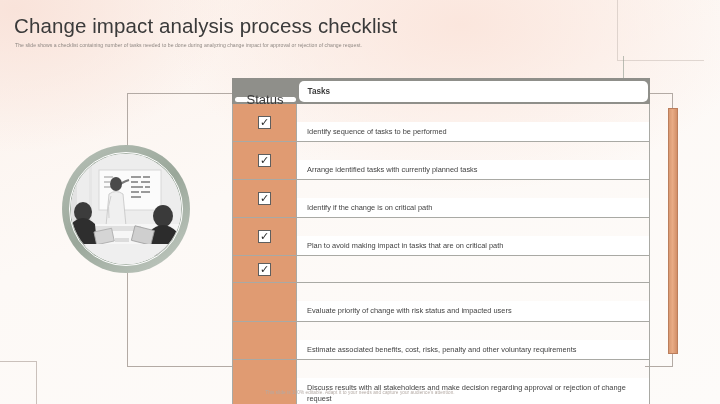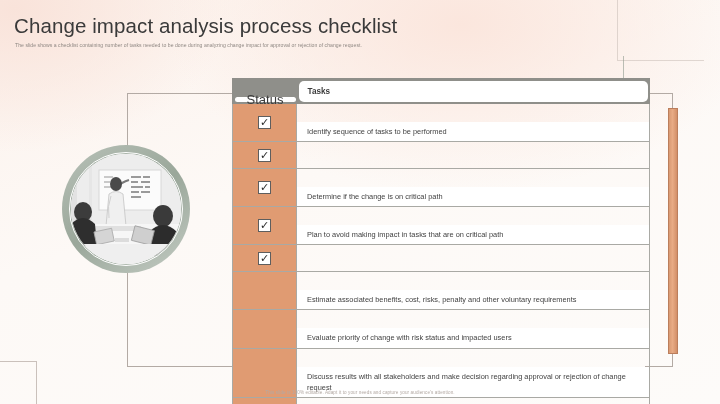--- a/index.html
+++ b/index.html
@@ -307,60 +307,61 @@
         <div class="trow">
           <div class="td-status">
             <div class="checkbox">✓</div>
           </div>
           <div class="td-task">Identify sequence of tasks to be performed</div>
         </div>
         <div class="trow">
           <div class="td-status">
             <div class="checkbox">✓</div>
           </div>
-        </div>
-        <div class="trow">
-          <div class="td-status">
-            <div class="checkbox">✓</div>
-          </div>
-          <div class="td-task">Determine if the change is on critical path</div>
+          <div class="td-task">Arrange identified tasks with currently planned tasks</div>
+        </div>
+        <div class="trow">
+          <div class="td-status">
+            <div class="checkbox">✓</div>
+          </div>
+          <div class="td-task">Identify if the change is on critical path</div>
         </div>
         <div class="trow">
           <div class="td-status">
             <div class="checkbox">✓</div>
           </div>
           <div class="td-task">Plan to avoid making impact in tasks that are on critical path</div>
         </div>
         <div class="trow">
           <div class="td-status">
             <div class="checkbox">✓</div>
           </div>
         </div>
         <div class="trow">
           <div class="td-status">
             <div class="checkbox empty" style="visibility: hidden;">✓</div>
           </div>
+          <div class="td-task">Evaluate priority of change with risk status and impacted users</div>
+        </div>
+        <div class="trow">
+          <div class="td-status">
+            <div class="checkbox empty" style="visibility: hidden;">✓</div>
+          </div>
           <div class="td-task">Estimate associated benefits, cost, risks, penalty and other voluntary requirements</div>
         </div>
-        <div class="trow">
+        <div class="trow tall">
           <div class="td-status">
             <div class="checkbox empty" style="visibility: hidden;">✓</div>
           </div>
-          <div class="td-task">Evaluate priority of change with risk status and impacted users</div>
-        </div>
-        <div class="trow tall">
+          <div class="td-task">Discuss results with all stakeholders and make decision regarding approval or rejection of change request</div>
+        </div>
+        <div class="trow">
           <div class="td-status">
             <div class="checkbox empty" style="visibility: hidden;">✓</div>
           </div>
-          <div class="td-task">Discuss results with all stakeholders and make decision regarding approval or rejection of change request</div>
-        </div>
-        <div class="trow">
-          <div class="td-status">
-            <div class="checkbox empty" style="visibility: hidden;">✓</div>
-          </div>
           <div class="td-task">Add text that</div>
         </div>
       </div>
 
   </div>
 
   <div class="footer">This slide is 100% editable. Adapt it to your needs and capture your audience's attention.</div>
 
 </div>
 

